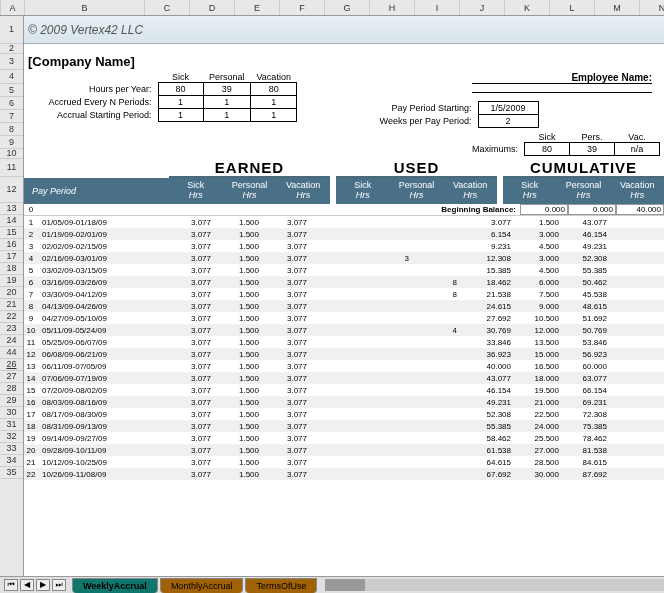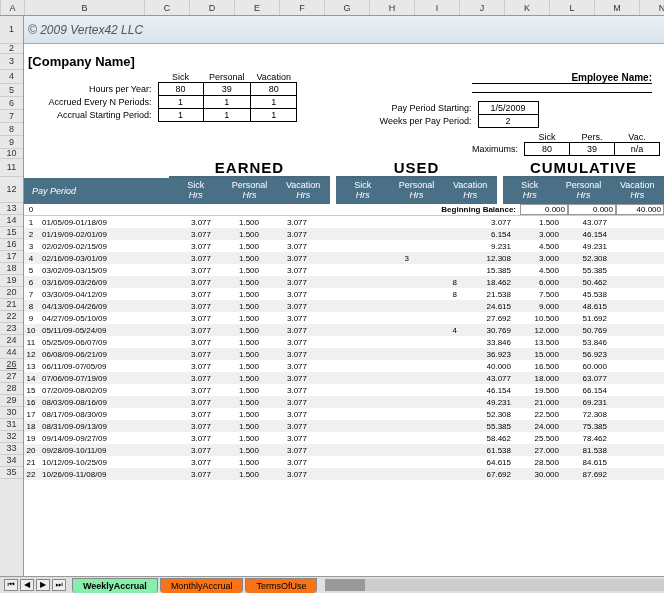--- a/index.html
+++ b/index.html
@@ -58,22 +58,22 @@
 .drow.alt { background: #f0f0f0; }
 .drow .idx { width: 14px; text-align: center; }
 .drow .per { width: 131px; padding-left: 4px; }
 .drow .c { width: 48px; text-align: right; padding-right: 6px; }
 .drow .gap { width: 6px; }
 
 .tabs { position: absolute; bottom: 0; left: 0; right: 0; height: 17px; background: #e0e0e0; border-top: 1px solid #999; display: flex; align-items: center; padding-left: 4px; font-size: 9px; }
 .tabs .nav { display: flex; gap: 2px; margin-right: 6px; }
 .tabs .nav span { width: 14px; height: 12px; border: 1px solid #888; background: #eee; text-align: center; line-height: 10px; font-size: 8px; cursor: pointer; }
 .tabs .tab { padding: 2px 10px; background: #fff; border: 1px solid #888; border-bottom: none; border-radius: 0 0 4px 4px; margin-right: 2px; cursor: pointer; }
-.tabs .tab.active { font-weight: bold; background: #86efac; }
-.tabs .tab.inactive { background: #f97316; }
+.tabs .tab.active { font-weight: bold; background: #0f766e; }
+.tabs .tab.inactive { background: #a16207; }
 .tabs .scroll { flex: 1; height: 12px; background: #ccc; margin-left: 6px; position: relative; }
 .tabs .scroll .thumb { position: absolute; left: 0; width: 40px; height: 12px; background: #999; }
 </style>
 </head>
 <body>
 
 <div class="colheaders">
   <div class="corner"></div>
   <div id="colhdrs" style="display:flex">
       <div class="ch" style="width: 24px;">A</div>

